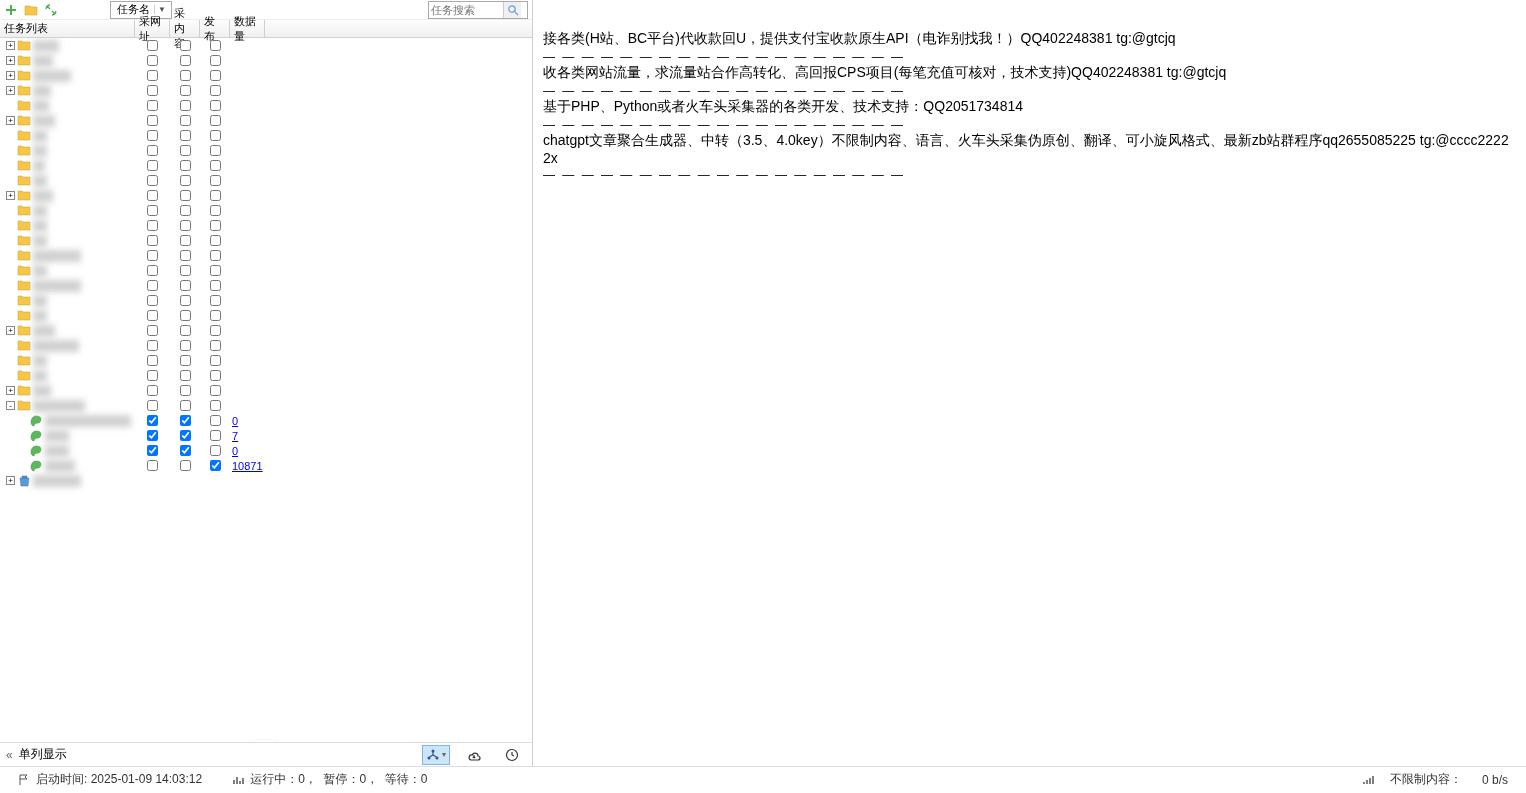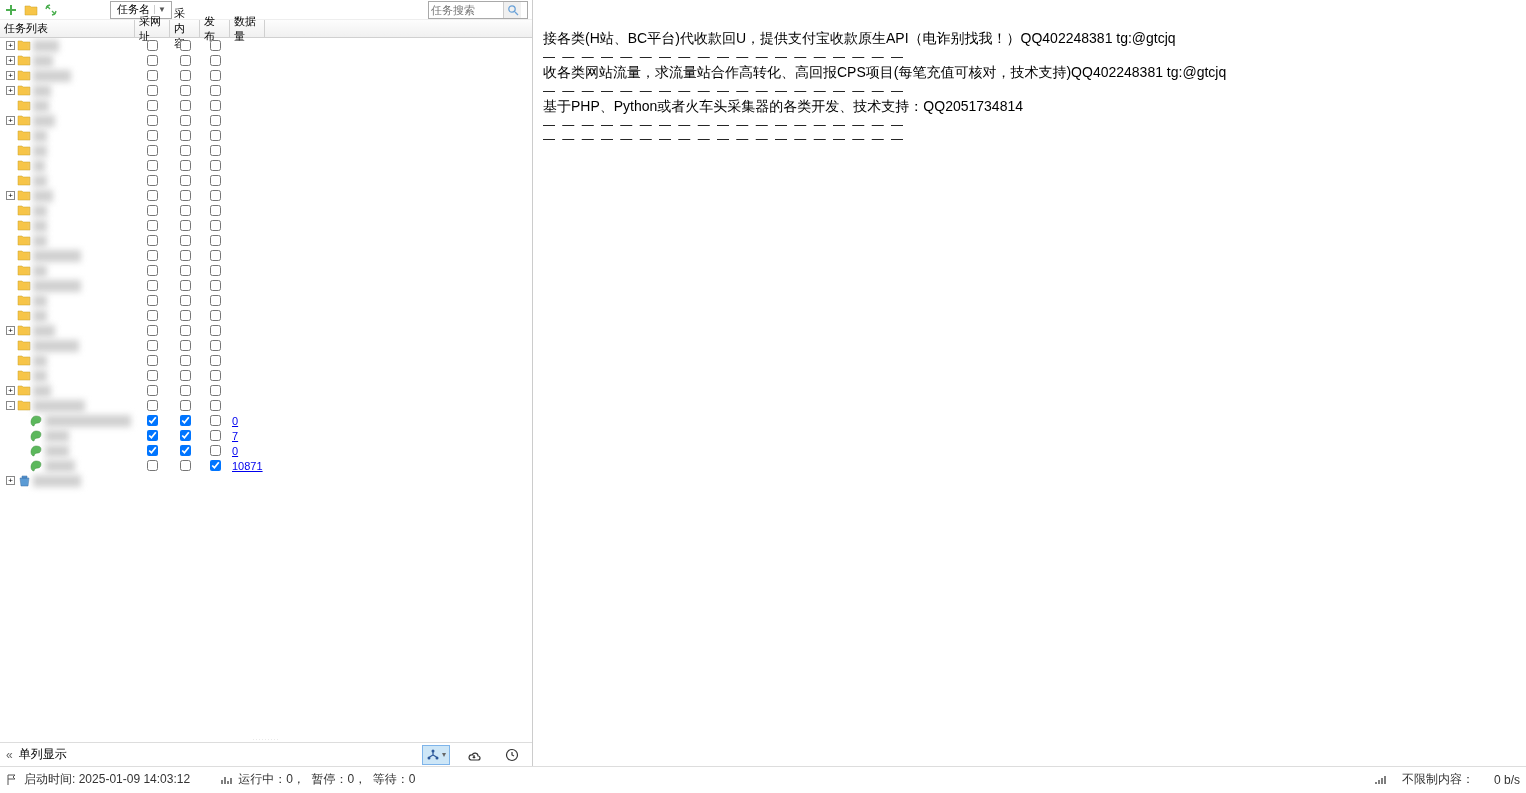--- a/index.html
+++ b/index.html
@@ -45,21 +45,21 @@
 
 .resizer { height: 6px; display: flex; justify-content: center; align-items: center; color: #bbb; font-size: 6px; letter-spacing: 1px; cursor: row-resize; }
 
 .bottom-bar { height: 24px; border-top: 1px solid #ddd; display: flex; align-items: center; padding: 0 6px; }
 .collapse-btn { font-size: 12px; color: #666; margin-right: 6px; cursor: pointer; }
 .bottom-bar .right-icons { margin-left: auto; display: flex; align-items: center; gap: 10px; }
 .right-icons .ic { width: 28px; height: 20px; display: flex; align-items: center; justify-content: center; color: #555; border: 1px solid transparent; }
 .right-icons .ic.active { background: #cde6f7; border: 1px solid #7eb4ea; color: #2b579a; }
 .right-icons .ic.has-arrow::after { content: "▾"; font-size: 8px; margin-left: 2px; color: #666; }
 
-.statusbar { height: 26px; border-top: 1px solid #ddd; display: flex; align-items: center; padding: 0 6px; font-size: 12px; color: #333; background: #fff; }
+.statusbar { height: 26px; border-top: 1px solid #ddd; display: flex; align-items: center; padding: 0 18px; font-size: 12px; color: #333; background: #fff; }
 .statusbar .sicon { margin-right: 6px; display: inline-flex; }
 .statusbar .seg { margin-right: 30px; }
 .statusbar .right-seg { margin-left: auto; display: flex; align-items: center; gap: 10px; }
 
 .ad-line { font-size: 14px; color: #000; margin-bottom: 2px; word-break: break-all; }
 .ad-sep { font-size: 12px; color: #000; letter-spacing: 2px; }
 
 .folder-svg { fill: #f7c548; stroke: #c9a227; stroke-width: 0.5; }
 .leaf-svg { fill: #5cb85c; stroke: #3e8e3e; stroke-width: 0.5; }
 .trash-svg { fill: #5b9bd5; stroke: #3a6ea5; stroke-width: 0.5; }
@@ -763,20 +763,21 @@
     </div>
   </div>
 
   <div class="right-panel" id="ads-container">
       <div class="ad-line">接各类(H站、BC平台)代收款回U，提供支付宝收款原生API（电诈别找我！）QQ402248381 tg:@gtcjq</div>
       <div class="ad-sep">— — — — — — — — — — — — — — — — — — —</div>
       <div class="ad-line">收各类网站流量，求流量站合作高转化、高回报CPS项目(每笔充值可核对，技术支持)QQ402248381 tg:@gtcjq</div>
       <div class="ad-sep">— — — — — — — — — — — — — — — — — — —</div>
       <div class="ad-line">基于PHP、Python或者火车头采集器的各类开发、技术支持：QQ2051734814</div>
       <div class="ad-sep">— — — — — — — — — — — — — — — — — — —</div>
+      <div class="ad-line">chatgpt文章聚合生成器、中转（3.5、4.0key）不限制内容、语言、火车头采集伪原创、翻译、可小旋风格式、最新zb站群程序qq2655085225 tg:@cccc22222x</div>
       <div class="ad-sep">— — — — — — — — — — — — — — — — — — —</div>
     </div>
 </div>
 
 <div class="statusbar">
   <span class="sicon">
     <svg width="12" height="12" viewBox="0 0 12 12">
         <path d="M2 1v10M2 1h7l-2 2 2 2H2" fill="none" stroke="#555" stroke-width="1"></path>
       </svg>
   </span>

